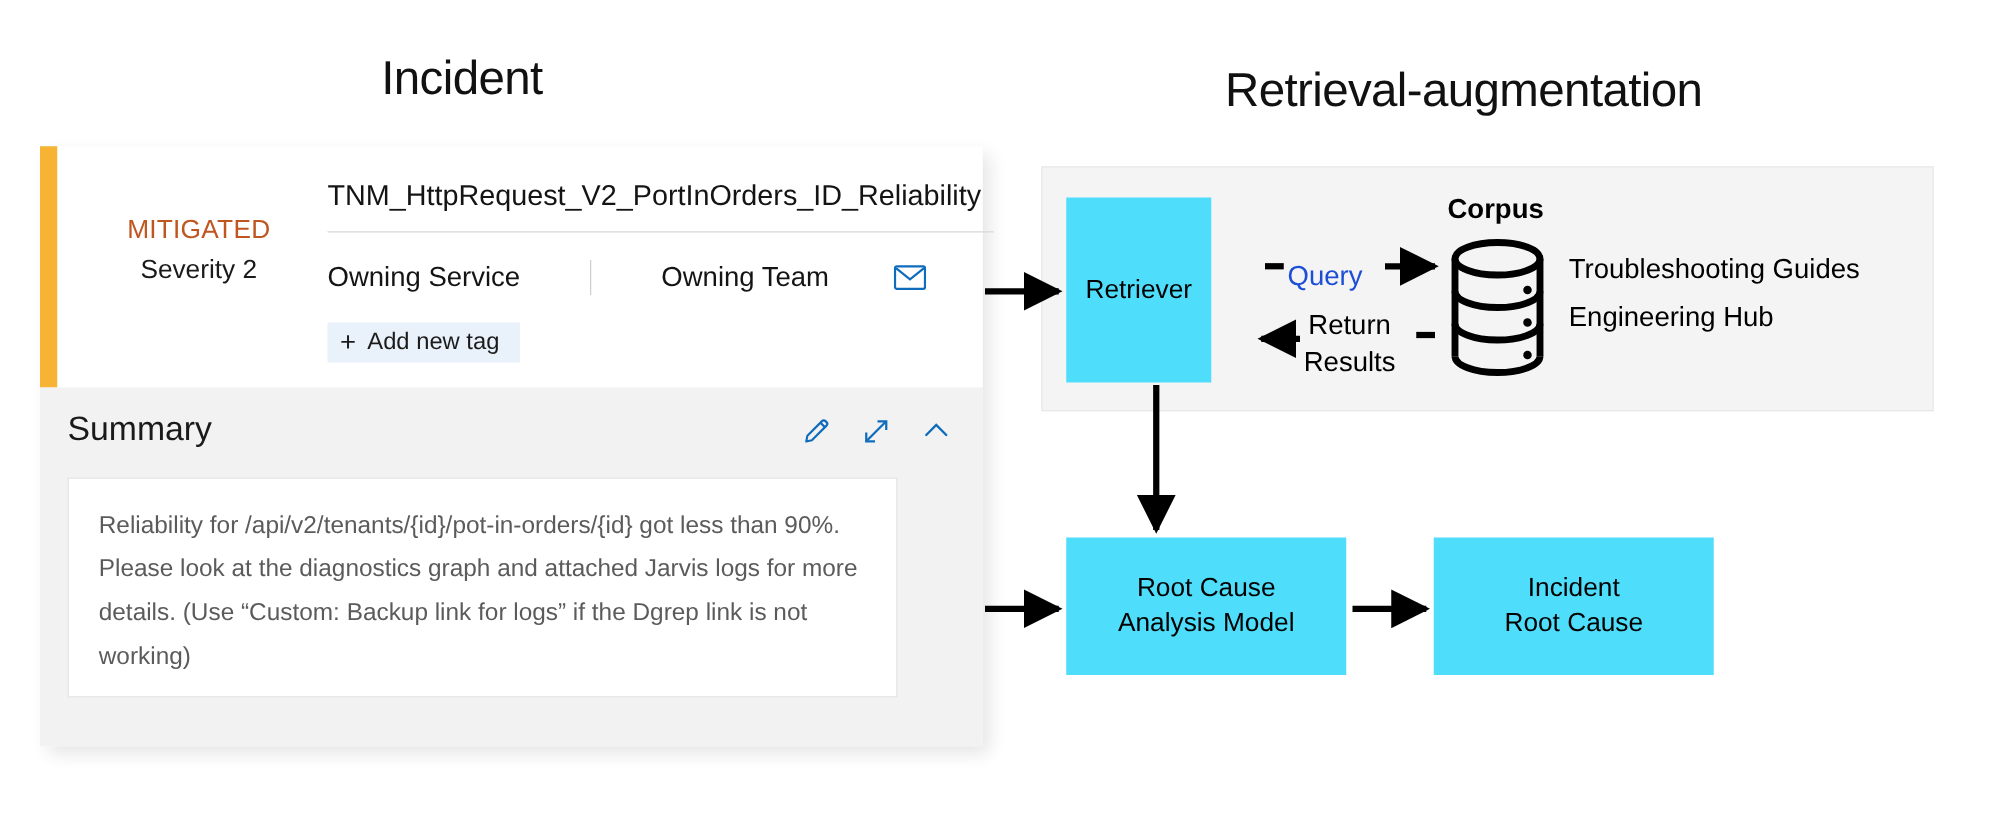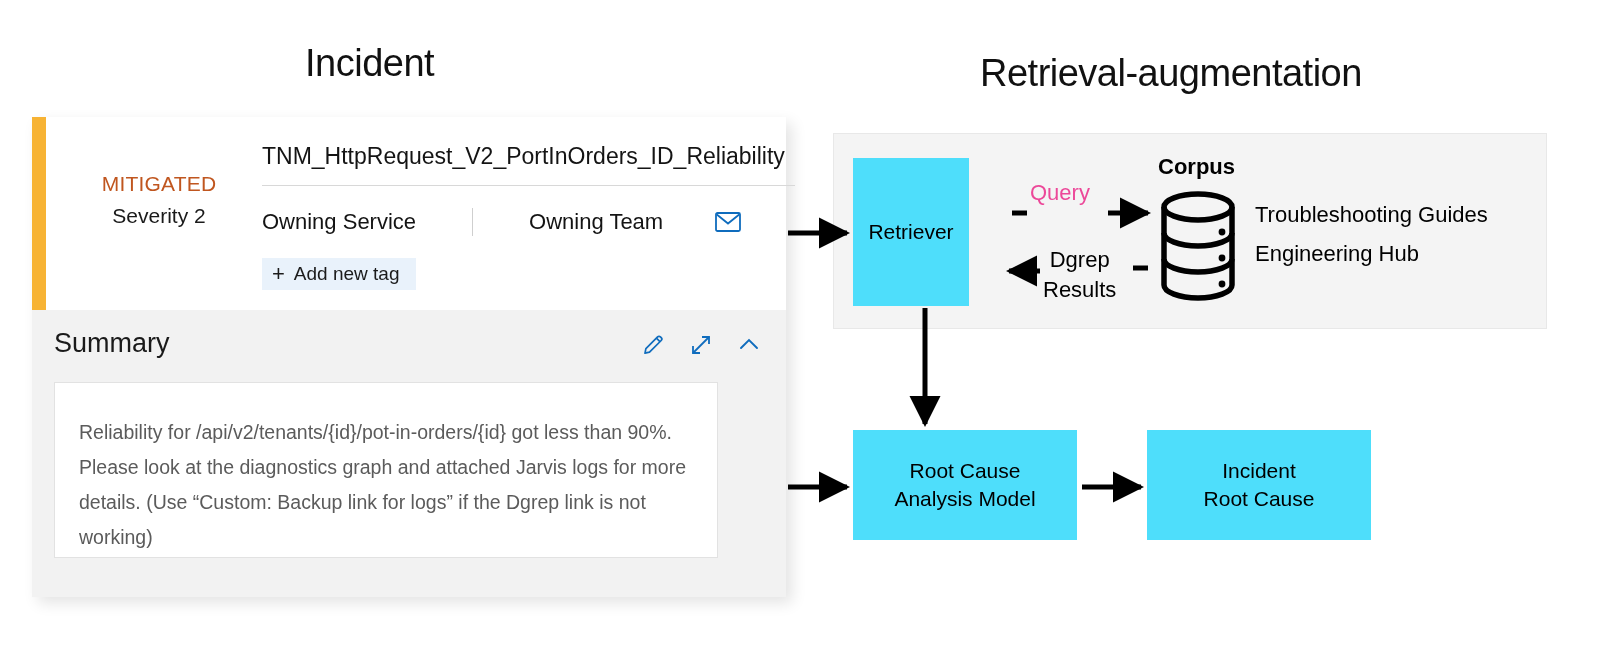--- a/index.html
+++ b/index.html
@@ -164,21 +164,21 @@
   .action-icon { cursor: pointer; display: block; line-height: 0; }
   #summary-body {
     position: absolute;
     left: 22px;
     top: 72px;
     width: 664px;
     height: 176px;
     background: #ffffff;
     border: 1px solid #e2e2e2;
     box-sizing: border-box;
-    padding: 32px 24px;
+    padding: 20px 24px;
   }
   #summary-text {
     font-size: 19.5px;
     line-height: 35px;
     color: #5b5b5b;
   }
 
   
   #rag-panel {
     position: absolute;
@@ -243,23 +243,23 @@
     font-size: 22px;
     line-height: 39px;
     color: #000;
     white-space: nowrap;
   }
 
   
   #query-label {
     position: absolute;
     left: 1030px;
-    top: 180px;
-    font-size: 22px;
-    color: #ec4899;
+    top: 208px;
+    font-size: 22px;
+    color: #1d4ed8;
     white-space: nowrap;
   }
   #return-label {
     position: absolute;
     left: 1043px;
     top: 245px;
     font-size: 22px;
     line-height: 30px;
     color: #000;
     text-align: center;
@@ -369,21 +369,21 @@
 </div>
 
 <div id="corpus-list">
   <div>Troubleshooting Guides</div>
   <div>Engineering Hub</div>
 </div>
 
 <div id="query-label">Query</div>
 
 <div id="return-label">
-  <div>Dgrep</div>
+  <div>Return</div>
   <div>Results</div>
 </div>
 
 <div class="cyan-box" id="rca-box">
   <div>
     <div>Root Cause</div>
     <div>Analysis Model</div>
   </div>
 </div>
 

